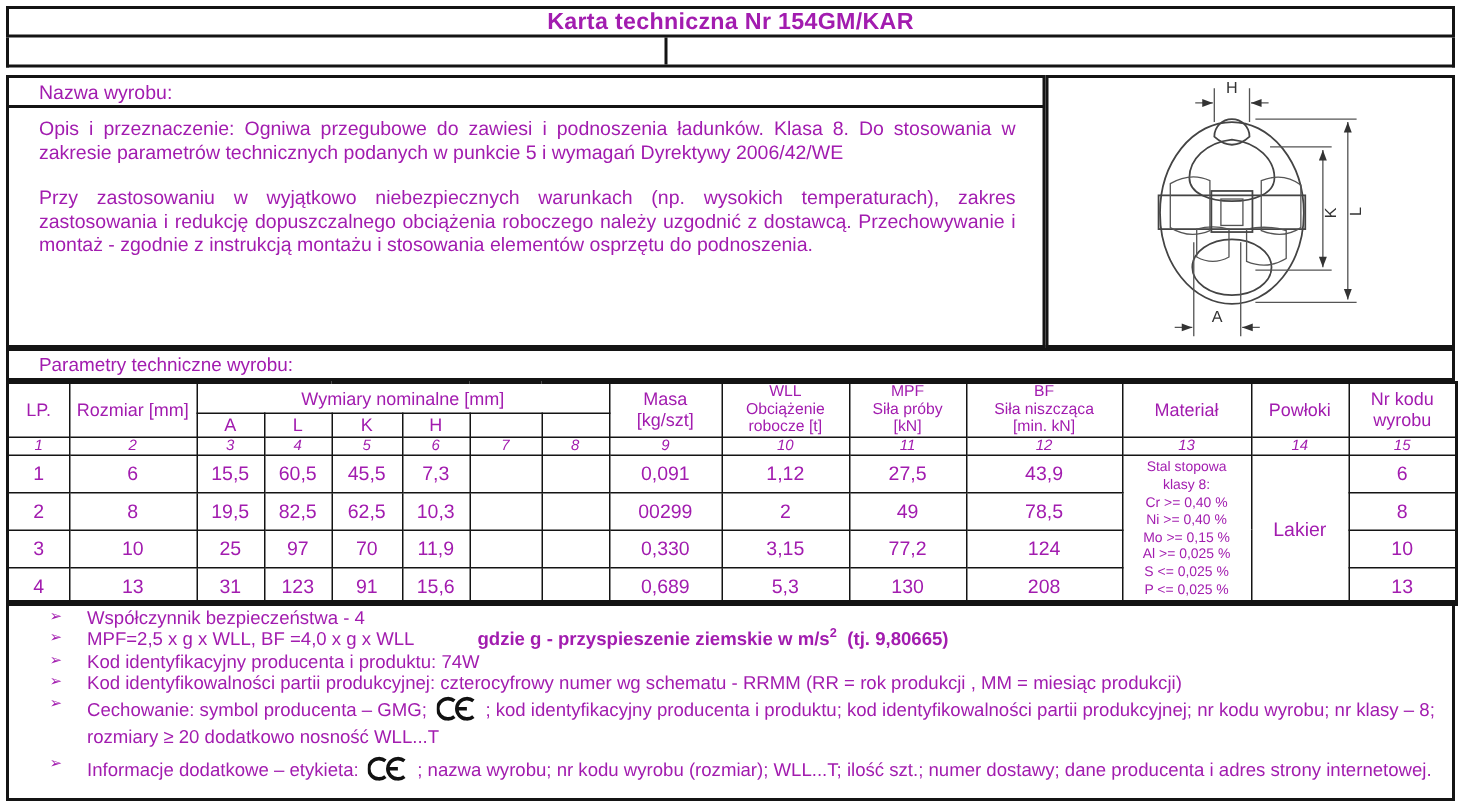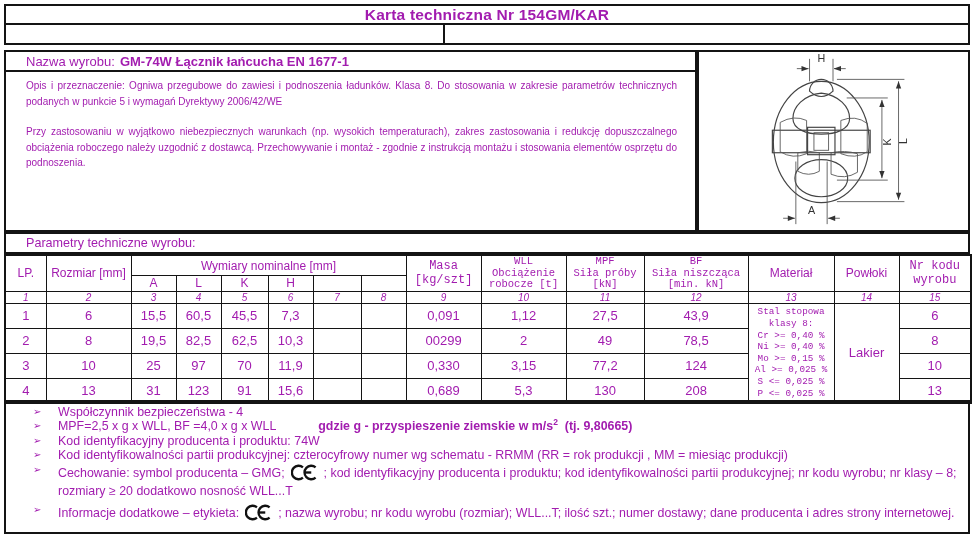--- a/index.html
+++ b/index.html
@@ -18,40 +18,40 @@
   .empty-row { left:4px; top:25px; width:966px; height:20px; border:2px solid #141414; border-top:none; }
   .empty-row .divider { position:absolute; left:437px; top:0; width:2px; height:100%; background:#141414; }
 
   
   .nazwa-row { left:4px; top:50px; width:693px; height:22px; border:2px solid #141414;
                display:flex; align-items:center; font-size:13px; padding-left:20px; }
   .nazwa-row b { margin-left:5px; }
 
   
   .opis-box { left:4px; top:72px; width:693px; height:160px; border:2px solid #141414; border-top:none;
-              padding:6px 18px 0 20px; font-size:10px; line-height:15.6px; text-align:justify; }
+              padding:6px 18px 0 20px; font-size:13px; line-height:15.6px; text-align:justify; }
   .opis-box p + p { margin-top:15px; }
 
   
   .drawing-box { left:697px; top:50px; width:273px; height:182px; border:2px solid #141414; }
   .drawing-box svg { display:block; width:100%; height:100%; }
   .dim-label { font-size:11px; fill:#333; }
 
   
   .param-row { left:4px; top:232px; width:966px; height:22px; border:2px solid #141414;
                display:flex; align-items:center; font-size:12.6px; padding-left:20px; }
 
   
   .tech-table { left:4px; top:254px; width:966px; border-collapse:collapse; table-layout:fixed; }
   .tech-table td, .tech-table th { border:1px solid #141414; text-align:center; vertical-align:middle;
                                    padding:0; font-weight:normal; }
   .tech-table { border:2px solid #141414; }
   .hdr { font-weight:bold; font-size:12px; }
   .hdr-small { font-weight:bold; font-size:10.5px; line-height:11.5px;margin-top:22px; }
-  .pre { white-space:pre-line;font-family:Liberation Mono, monospace; }
+  .pre { white-space:pre-line; }
   .colnum { font-style:italic; font-size:10px; }
   .data { font-size:13px; }
   .mat { font-size:9.3px; line-height:11.6px; }
   .b { font-weight:bold; }
 
   
   .add-box { left:4px; top:400px; width:966px; height:134px; border:2px solid #141414;
              padding-top:3px; overflow:hidden; }
   .ab-title { margin-left:26px; font-size:12.5px; text-decoration:underline; line-height:15px; }
   .bullet { display:flex; font-size:12.4px; line-height:14.4px; }
@@ -82,21 +82,20 @@
   </svg>
 
   <div class="abs title-row">Karta techniczna  Nr 154GM/KAR</div>
 
   <div class="abs empty-row">
     <div class="divider"></div>
   </div>
 
   <div class="abs nazwa-row">
     <span>Nazwa wyrobu:</span>
-    <b>GM-74W Łącznik łańcucha EN 1677-1</b>
   </div>
 
   <div class="abs opis-box">
     <p>Opis i przeznaczenie: Ogniwa przegubowe do zawiesi i podnoszenia ładunków. Klasa 8. Do stosowania w zakresie parametrów technicznych podanych w punkcie 5 i wymagań Dyrektywy 2006/42/WE</p>
     <p>Przy zastosowaniu w wyjątkowo niebezpiecznych warunkach (np. wysokich temperaturach), zakres zastosowania i redukcję dopuszczalnego obciążenia roboczego należy uzgodnić z dostawcą. Przechowywanie i montaż - zgodnie z instrukcją montażu i stosowania elementów osprzętu do podnoszenia.</p>
   </div>
 
   <div class="abs drawing-box">
     <svg viewBox="0 0 273 182">
       <defs>

